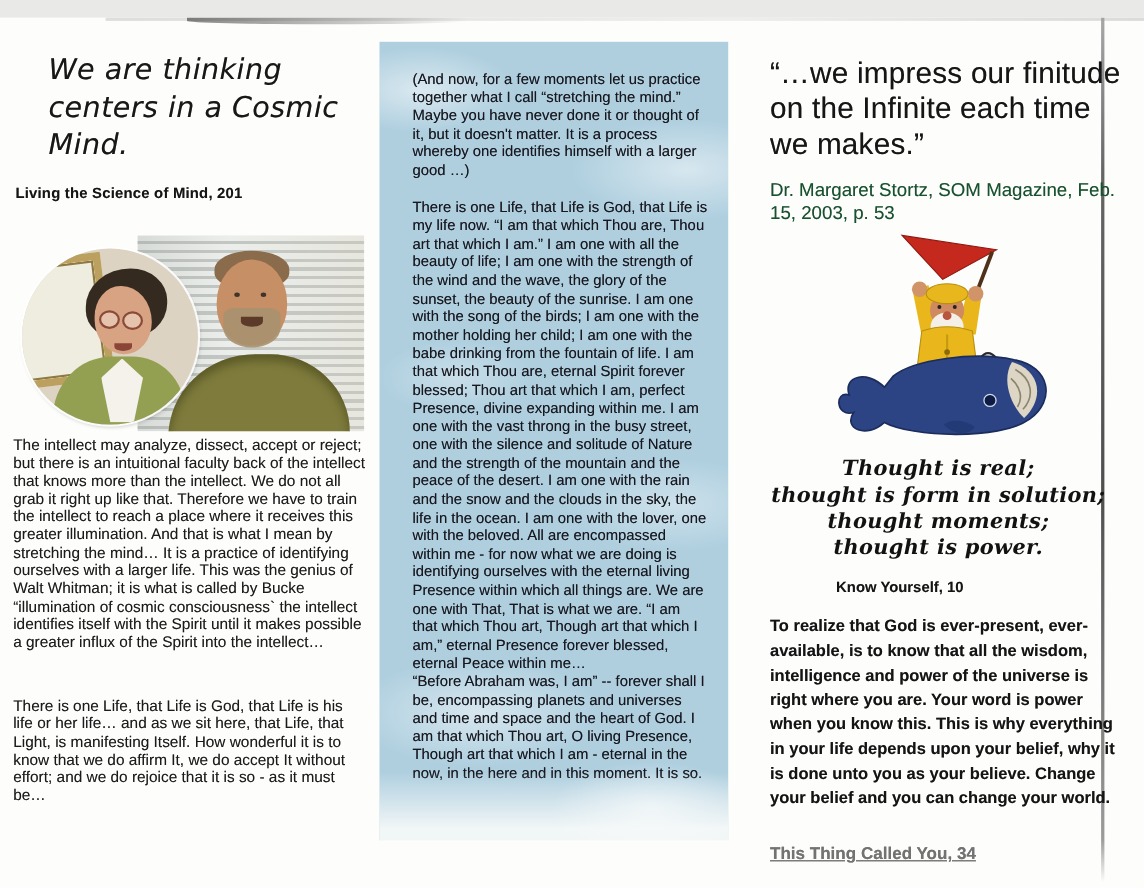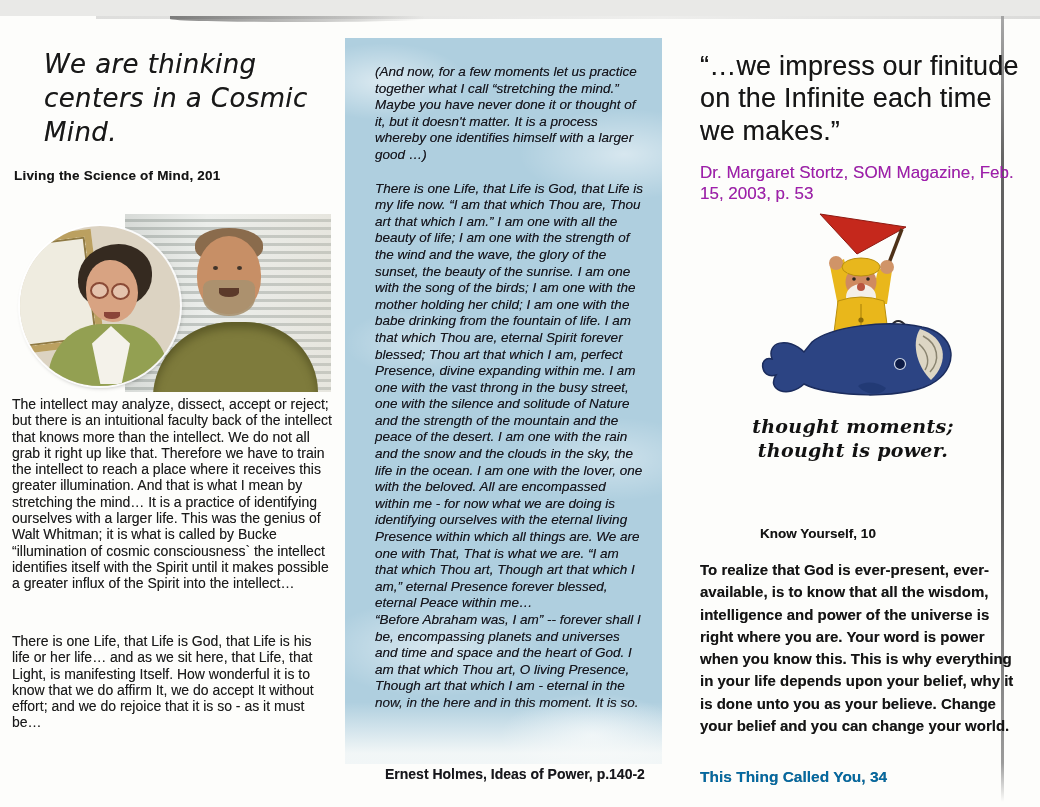--- a/index.html
+++ b/index.html
@@ -62,47 +62,46 @@
   
   .mid-panel{position:absolute;left:345px;top:22px;width:317px;height:726px;
     background:
       radial-gradient(ellipse 120px 55px at 12% 6%,rgba(255,255,255,.55),rgba(255,255,255,0) 70%),
       radial-gradient(ellipse 150px 65px at 88% 16%,rgba(255,255,255,.5),rgba(255,255,255,0) 70%),
       radial-gradient(ellipse 100px 48px at 22% 42%,rgba(255,255,255,.32),rgba(255,255,255,0) 70%),
       radial-gradient(ellipse 140px 60px at 84% 58%,rgba(255,255,255,.38),rgba(255,255,255,0) 70%),
       radial-gradient(ellipse 160px 70px at 28% 84%,rgba(255,255,255,.5),rgba(255,255,255,0) 70%),
       radial-gradient(ellipse 130px 60px at 78% 96%,rgba(245,250,252,.7),rgba(255,255,255,0) 70%),
       #afcfdf;
-    font-style: italic;
   }
   .mid-panel .fade{position:absolute;left:0;right:0;bottom:-2px;height:64px;
     background:linear-gradient(180deg,rgba(253,253,251,0),rgba(253,253,251,.85) 80%);}
   .mid-text{position:absolute;left:30px;top:26px;width:268px;
     font-size:13.5px;line-height:16.6px;color:#17171c;text-shadow:0 0 .6px rgba(10,10,30,.55);}
   .mid-text p{margin:0 0 17px 0;}
   .mid-text p + p.tight{margin-top:-17px;}
   .mid-attr{position:absolute;left:385px;top:750px;font-size:14px;font-weight:bold;
     color:#17171c;text-shadow:0 0 .4px rgba(0,0,0,.4);z-index:3;}
   
   .right-quote{position:absolute;left:700px;top:34px;width:320px;
     font-size:27px;line-height:1.2;letter-spacing:.2px;color:#161616;
     text-shadow:0 0 .5px rgba(0,0,0,.5);}
   .right-quote-attr{position:absolute;left:700px;top:146px;width:320px;
-    font-size:17px;line-height:1.25;color:#a21caf;text-shadow:0 0 .4px rgba(0,0,0,.35);}
+    font-size:17px;line-height:1.25;color:#14532d;text-shadow:0 0 .4px rgba(0,0,0,.35);}
   .figurine{position:absolute;left:758px;top:188px;width:220px;height:200px;}
   .script-quote{position:absolute;left:688px;top:398px;width:330px;text-align:center;
     font-family:"DejaVu Serif",serif;font-style:italic;font-weight:bold;
     font-size:19px;line-height:24px;letter-spacing:.3px;color:#121212;}
   .script-attr{position:absolute;left:700px;top:510px;width:236px;text-align:center;
     font-size:13.5px;font-weight:bold;color:#141414;text-shadow:0 0 .3px rgba(0,0,0,.4);}
   .right-body{position:absolute;left:700px;top:543px;width:314px;
     font-size:15px;line-height:22.3px;font-weight:bold;color:#141414;
     text-shadow:0 0 .5px rgba(0,0,0,.45);}
   .right-attr{position:absolute;left:700px;top:752px;font-size:15.5px;font-weight:bold;
-    color:#0369a1;text-shadow:0 0 .4px rgba(0,0,0,.45);}
+    color:#737373;text-shadow:0 0 .4px rgba(0,0,0,.45);text-decoration:underline;}
 </style>
 </head>
 <body>
 
 <div id="page">
 
   <div class="scan-topline"></div>
   <div class="scan-smudge"></div>
   <div class="scan-edge"></div>
 
@@ -136,21 +135,20 @@
   <div class="body-text left-p2">There is one Life, that Life is God, that Life is his life or her life…  and as we sit here, that Life, that Light, is manifesting Itself.  How wonderful it is to know that we do affirm It, we do accept It without effort; and we do rejoice that it is so - as it must be…</div>
 
   <div class="mid-panel">
     <div class="mid-text">
       <p>(And now, for a few moments let us practice together what I call “stretching the mind.”  Maybe you have never done it or thought of it, but it doesn't matter.  It is  a process whereby one identifies himself with a larger good …)</p>
       <p>There is one Life, that Life is God, that Life is my life now.  “I am that which Thou are, Thou art that which I am.”  I am one with all the beauty of life; I am one with the strength of the wind and the wave, the glory of the sunset, the beauty of the sunrise.  I am one with the song of the birds; I am one with the mother holding her child; I am one with the babe drinking from the fountain of life.  I am that which Thou are, eternal Spirit forever blessed; Thou art that which I am, perfect Presence, divine expanding within me.  I am one with the vast throng in the busy street, one with the silence and solitude of Nature and the strength of the mountain and the peace of the desert.  I am one with the rain and the snow and the clouds in the sky, the life in the ocean.  I am one with the lover, one with the beloved.  All are encompassed within me - for now what we are doing is identifying ourselves with the eternal living Presence within which all things are.  We are one with That, That is what we are.  “I am that which Thou art, Though art that which I am,” eternal Presence forever blessed, eternal Peace within me…</p>
       <p class="tight">“Before Abraham was, I am”  -- forever shall I be, encompassing planets and universes and time and space and the heart of God.  I am that which Thou art, O living Presence, Though art that which I am - eternal in the now, in the here and in this moment.  It is so.</p>
     </div>
     <div class="fade"></div>
   </div>
-  <div class="mid-attr">Ernest Holmes, Ideas of Power, p.140-2</div>
 
   <div class="right-quote">“…we impress our finitude on the Infinite each time we makes.”</div>
   <div class="right-quote-attr">Dr. Margaret Stortz, SOM Magazine, Feb. 15, 2003, p. 53</div>
 
   <div class="figurine">
     <svg width="220" height="200" viewBox="0 0 220 200">
 
       <polygon points="62,10 148,23 99,50" fill="#c5281c" stroke="#8e1a12" stroke-width="1"></polygon>
       <line x1="144" y1="25" x2="126" y2="72" stroke="#4e3118" stroke-width="3.5"></line>
 
@@ -182,20 +180,22 @@
 
       <path d="M46,148 C30,132 8,138 14,155 C0,151 2,176 18,171 C8,186 30,195 46,180 C70,193 150,197 178,177 C202,160 197,129 164,123 C128,115 72,123 54,138 Z" fill="#2c4483" stroke="#1b2c5d" stroke-width="1.5"></path>
       <path d="M162,125 C188,133 192,158 173,176 C161,165 152,141 162,125 Z" fill="#ddd6c4"></path>
       <path d="M165,132 C180,140 183,156 172,168 M161,140 C170,148 172,158 167,166" fill="none" stroke="#8a8470" stroke-width="1.5"></path>
       <circle cx="142" cy="160" r="5.5" fill="#0d1b45" stroke="#cfd8e8" stroke-width="1.2"></circle>
       <path d="M100,182 C108,192 124,192 128,184 C118,177 106,177 100,182 Z" fill="#223a75"></path>
     </svg>
   </div>
 
   <div class="script-quote">
+    <div>Thought is real;</div>
+    <div>thought is form in solution;</div>
     <div>thought moments;</div>
     <div>thought is power.</div>
   </div>
   <div class="script-attr">Know Yourself, 10</div>
 
   <div class="right-body">To realize that God is ever-present, ever-available, is to know that all the wisdom, intelligence and power of the universe is right where you are.  Your word is power when you know this.  This is why everything in your life depends upon your belief, why it is done unto you as your believe.  Change your belief and you can change your world.</div>
   <div class="right-attr">This Thing Called You,  34</div>
 
 </div>
 

